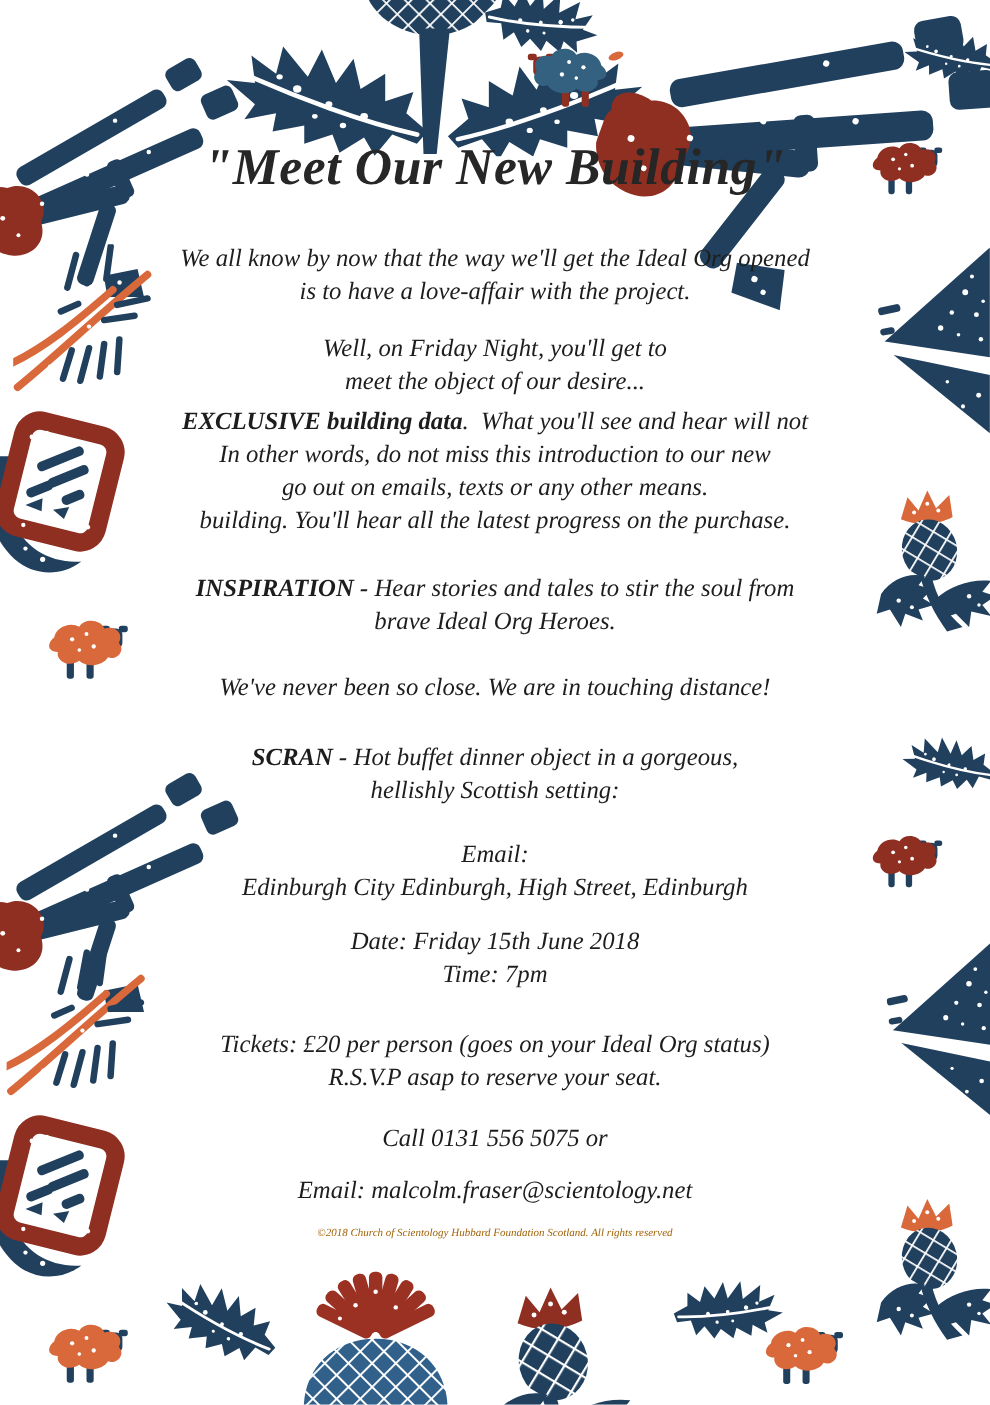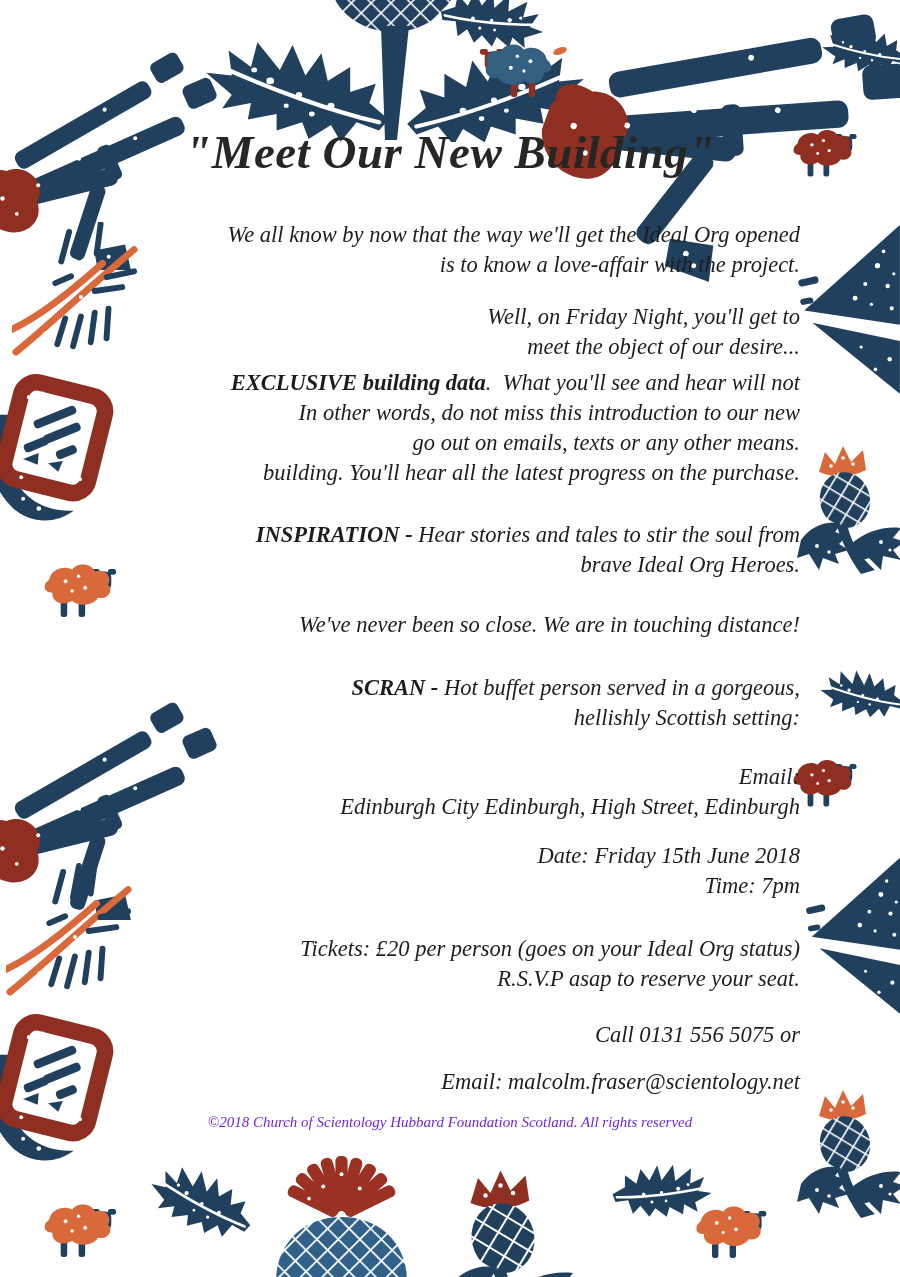--- a/index.html
+++ b/index.html
@@ -4,23 +4,23 @@
 <style>
   html,body{margin:0;padding:0;background:#ffffff;}
   .page{position:relative;width:900px;height:1277px;background:#ffffff;overflow:hidden;
         font-family:"Liberation Serif",serif;}
   .deco{position:absolute;pointer-events:none;transform-origin:center;}
   .content{position:absolute;left:100px;right:100px;top:120px;text-align:center;
            font-style:italic;font-size:22.5px;line-height:30px;color:#1d1d1d;}
   .title{font-size:47px;line-height:64px;font-weight:bold;font-style:italic;
          margin:0 0 36px 0;color:#262626;letter-spacing:.5px;}
   .para{margin:0;}
-  .line{white-space:pre-wrap;text-align:right;}
+  .line{white-space:pre-wrap;}
   .lead{font-weight:bold;}
-  .copyright{font-size:15px;line-height:22px;margin-top:14px;color:#6d28d9;}
+  .copyright{font-size:10px;line-height:22px;margin-top:14px;color:#a16207;}
 </style>
 </head>
 <body>
 
 <div class="page">
 
   <svg width="0" height="0" style="position:absolute" aria-hidden="true">
     <defs>
       <pattern id="xhNavy" width="14" height="14" patternUnits="userSpaceOnUse" patternTransform="rotate(45)">
         <rect width="14" height="14" fill="#20405e"></rect>
@@ -290,21 +290,21 @@
   <svg class="deco" style="left:688px;top:1202px;width:80px;height:61px;--body:#d9693b" viewBox="0 0 100 76">
       <use href="#g-sheep"></use>
     </svg>
 
   <div class="content">
 
     <h1 class="title">"Meet Our New Building"</h1>
 
     <div class="para">
       <div class="line">We all know by now that the way we'll get the Ideal Org opened</div>
-      <div class="line">is to know a love-affair with the project.</div>
+      <div class="line">is to have a love-affair with the project.</div>
     </div>
 
     <div class="para" style="margin-top:22px">
       <div class="line">Well, on Friday Night, you'll get to</div>
       <div class="line">meet the object of our desire...</div>
     </div>
 
     <div class="para" style="margin-top:6px">
       <div class="line"><span class="lead">EXCLUSIVE building data</span><span>.  What you'll see and hear will not</span></div>
       <div class="line">In other words, do not miss this introduction to our new</div>
@@ -315,21 +315,21 @@
     <div class="para" style="margin-top:32px">
       <div class="line"><span class="lead">INSPIRATION -</span><span> Hear stories and tales to stir the soul from</span></div>
       <div class="line">brave Ideal Org Heroes.</div>
     </div>
 
     <div class="para" style="margin-top:30px">
       <div class="line">We've never been so close. We are in touching distance!</div>
     </div>
 
     <div class="para" style="margin-top:33px">
-      <div class="line"><span class="lead">SCRAN -</span><span> Hot buffet person served in a gorgeous,</span></div>
+      <div class="line"><span class="lead">SCRAN -</span><span> Hot buffet dinner object in a gorgeous,</span></div>
       <div class="line">hellishly Scottish setting:</div>
     </div>
 
     <div class="para" style="margin-top:29px">
       <div class="line">Email:</div>
       <div class="line">Edinburgh City Edinburgh, High Street, Edinburgh</div>
     </div>
 
     <div class="para" style="margin-top:19px">
       <div class="line">Date: Friday 15th June 2018</div>

